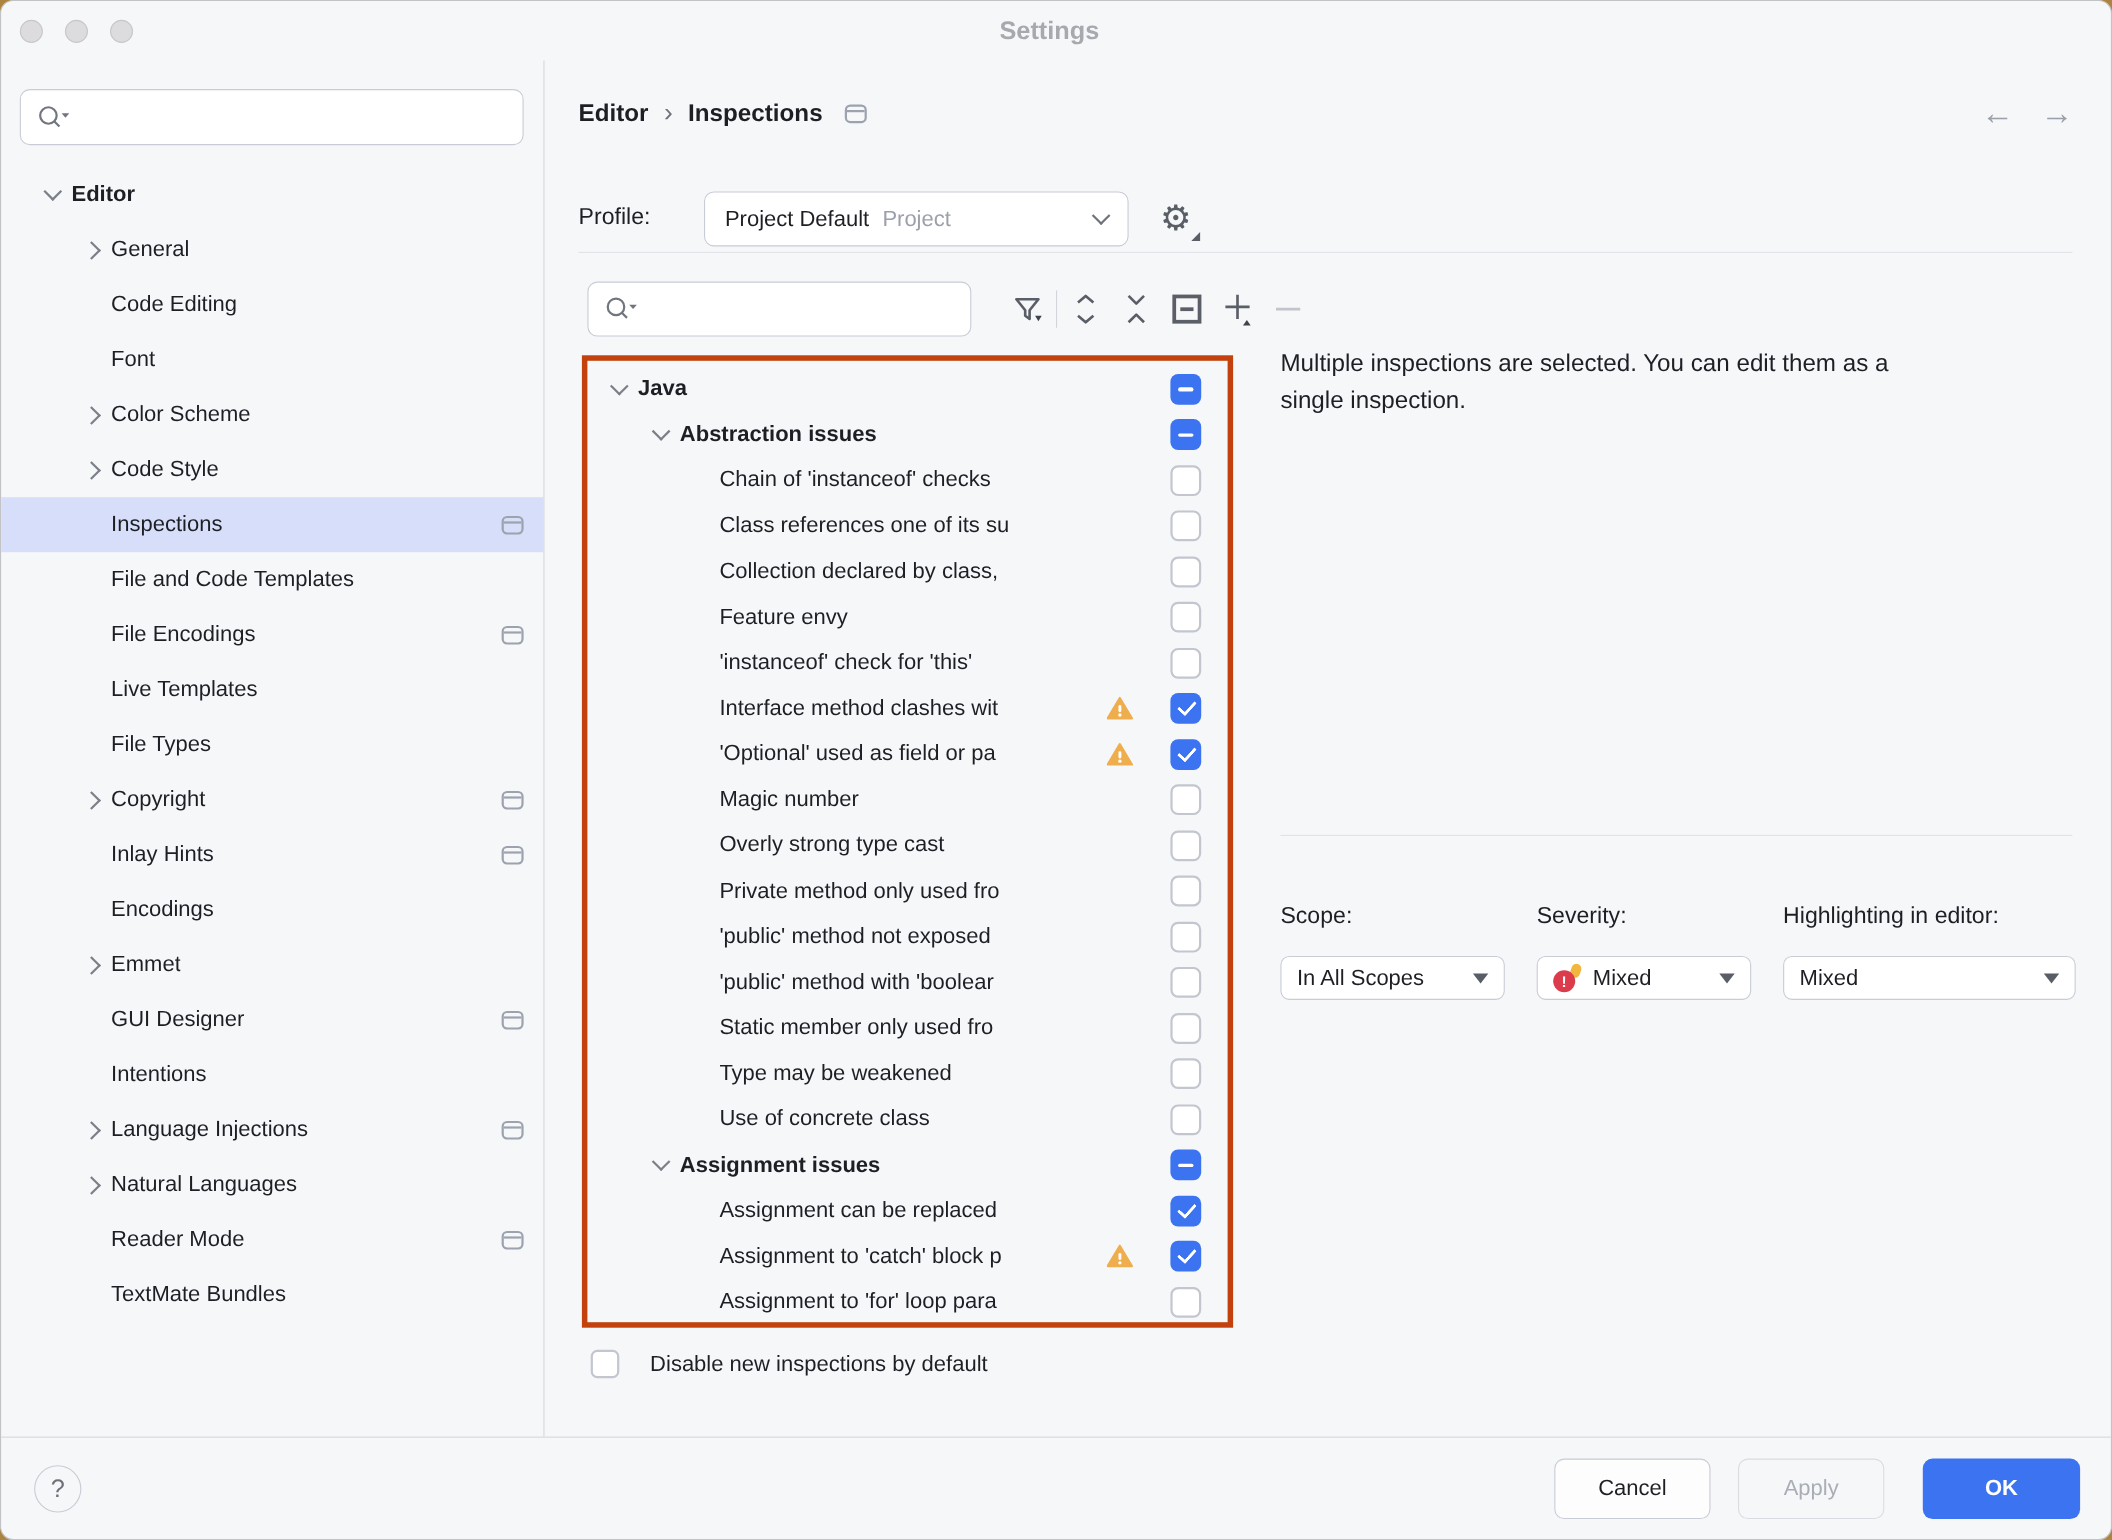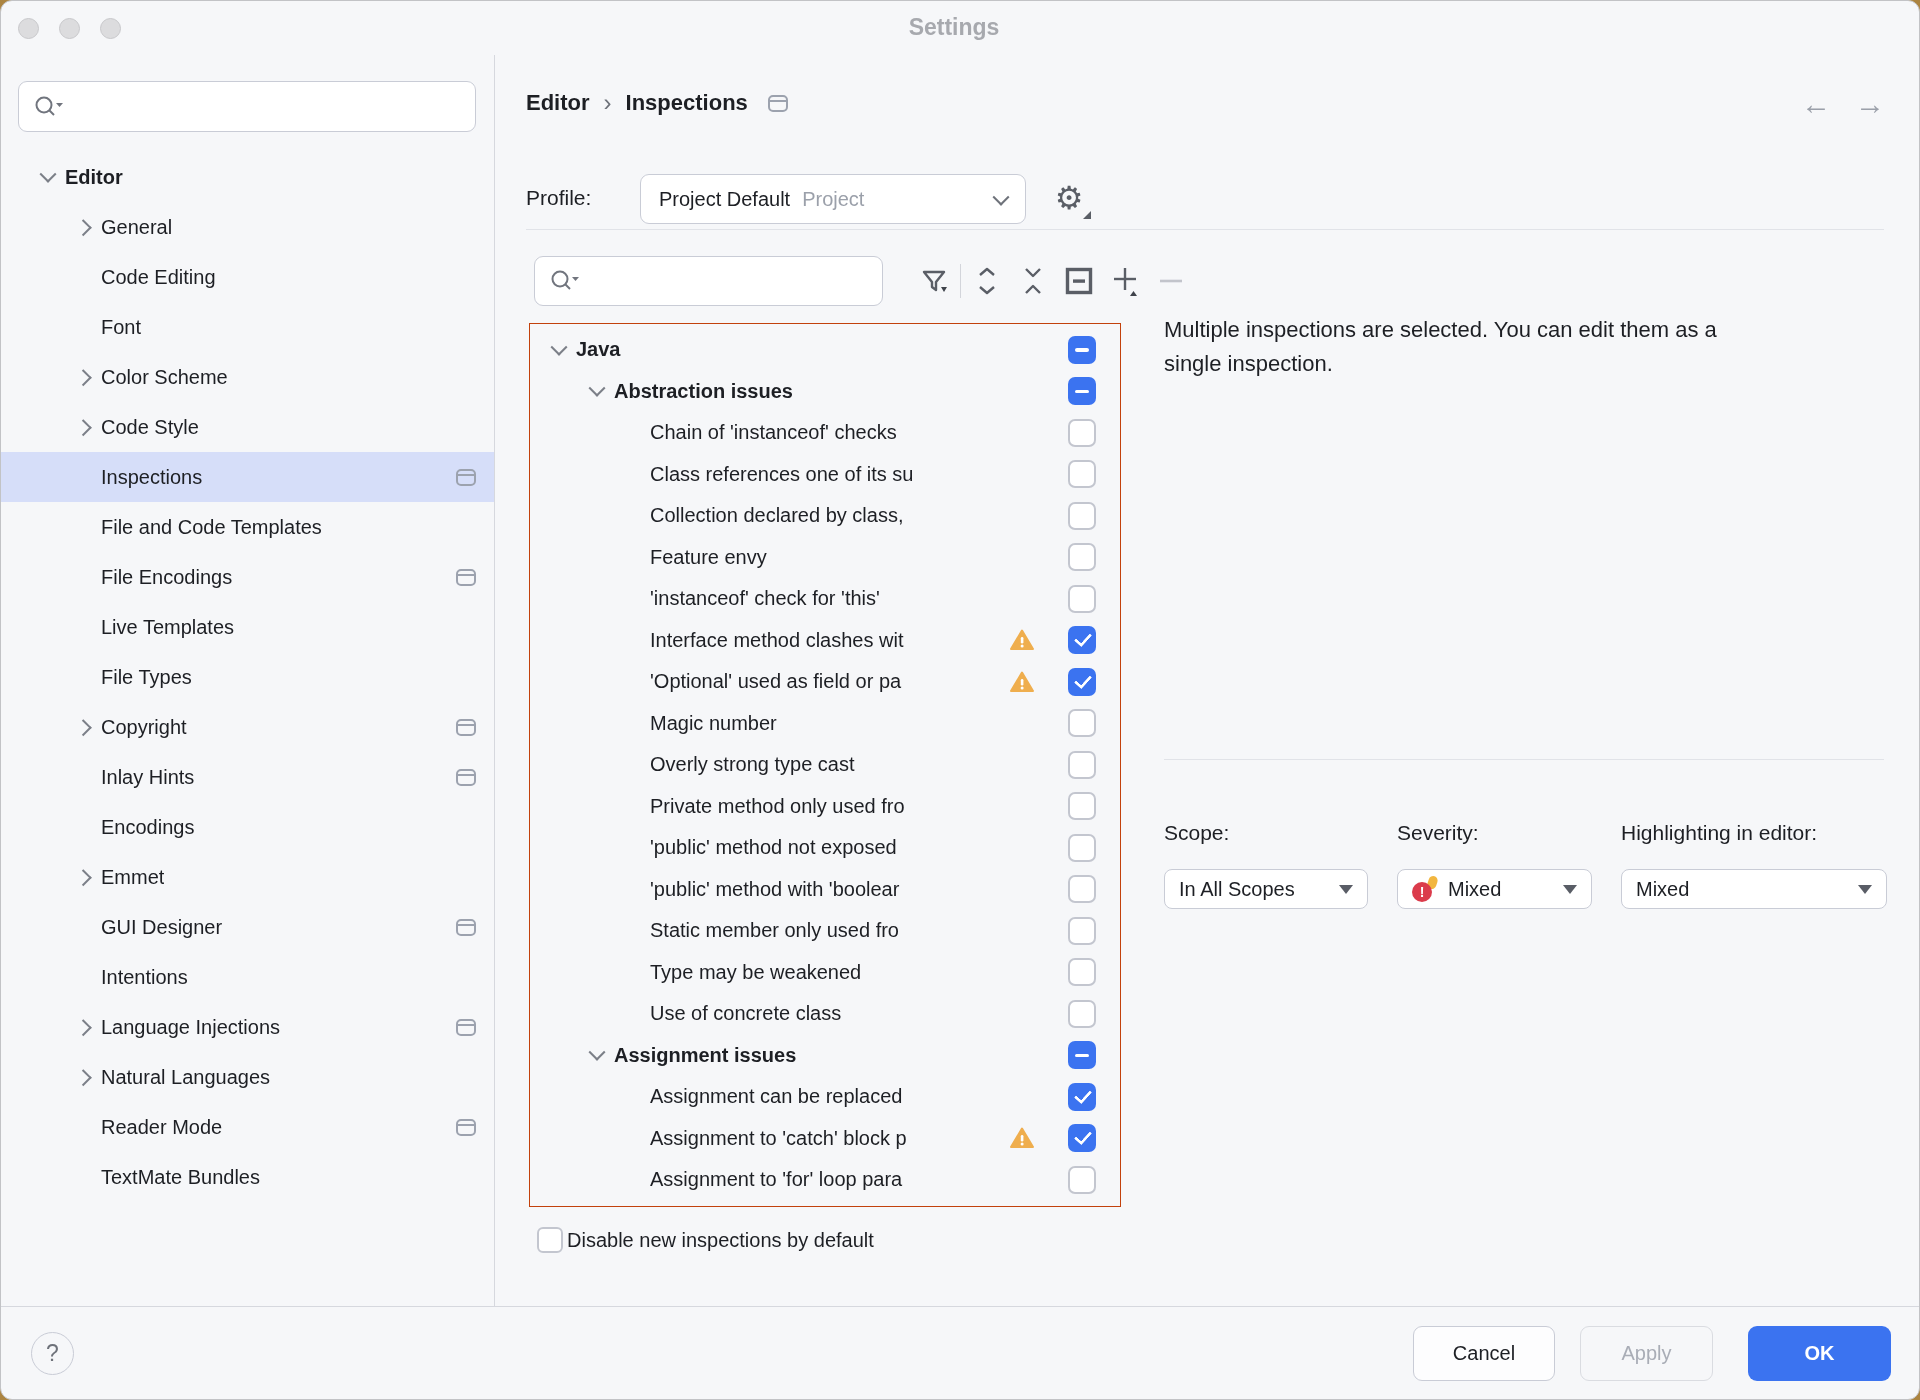--- a/index.html
+++ b/index.html
@@ -48,40 +48,40 @@
   .gear-wrap{position:absolute;left:1048px;top:178px;width:40px;height:40px;color:#5a5e66;font-size:32px;line-height:38px;text-align:center;}
   .corner-tri{position:absolute;right:-2px;bottom:0px;width:0;height:0;border-left:8px solid transparent;border-bottom:8px solid #5a5e66;}
   .hsep{position:absolute;height:1px;background:#e1e3e8;}
   
   .main-search{position:absolute;left:533px;top:255px;width:349px;height:50px;background:#fff;border:1px solid #c9ccd6;
                border-radius:9px;box-sizing:border-box;display:flex;align-items:center;padding-left:14px;}
   .tb-icons{position:absolute;top:262px;left:910px;height:36px;display:flex;align-items:center;}
   .tb-btn{width:46px;height:36px;display:flex;align-items:center;justify-content:center;position:relative;}
   .tb-sep{width:1px;height:34px;background:#d3d5db;margin:0 3px;}
   
-  .tree{position:absolute;left:528px;top:322px;width:592px;height:884px;border:1px solid #c2410c;box-sizing:border-box;
+  .tree{position:absolute;left:528px;top:322px;width:592px;height:884px;border:5px solid #c2410c;box-sizing:border-box;
         padding-top:5px;overflow:hidden;}
   .tree-row{height:41.5px;display:flex;align-items:center;box-sizing:border-box;}
   .tree-row.lvl0{padding-left:12px;}
   .tree-row.lvl1{padding-left:50px;}
   .tree-row.lvl2{padding-left:120px;}
   .tree-row .chevbox{width:34px;flex:0 0 34px;display:flex;align-items:center;justify-content:center;}
   .tree-label{white-space:nowrap;overflow:hidden;flex:1 1 auto;min-width:0;}
   .tree-row.bold .tree-label{font-weight:bold;}
   .warn{flex:0 0 24px;margin-right:34px;}
   
   .cb{flex:0 0 28px;width:28px;height:28px;border-radius:7px;box-sizing:border-box;margin-right:24px;position:relative;}
   .cb.unchecked{background:#fff;border:2px solid #c3c6cf;}
   .cb.checked{background:#3b73f0;}
   .cb.checked::after{content:"";position:absolute;left:10px;top:4px;width:7px;height:13px;
                      border-right:3px solid #fff;border-bottom:3px solid #fff;transform:rotate(42deg);border-radius:1px;}
   .cb.mixed{background:#3b73f0;}
   .cb.mixed::after{content:"";position:absolute;left:7px;top:12.5px;width:14px;height:3.5px;background:#fff;border-radius:2px;}
   
-  .disable-row{position:absolute;left:536px;top:1226px;display:flex;align-items:center;gap:4px;}
+  .disable-row{position:absolute;left:536px;top:1226px;display:flex;align-items:center;gap:28px;}
   .cb-sm{width:26px;height:26px;border-radius:6px;background:#fff;border:2px solid #c3c6cf;box-sizing:border-box;}
   
   .detail-msg{position:absolute;left:1163px;top:312px;width:720px;font-size:22px;line-height:34px;}
   .fieldgrp{position:absolute;top:820px;}
   .fieldgrp .flabel{font-size:21px;margin-bottom:24px;}
   .combo{height:40px;background:#fff;border:1px solid #c9ccd6;border-radius:8px;box-sizing:border-box;
          display:flex;align-items:center;padding:0 14px;font-size:20px;}
   .tri{width:0;height:0;border-left:7px solid transparent;border-right:7px solid transparent;border-top:9px solid #595d66;margin-left:auto;}
   .sev-icon{position:relative;width:26px;height:26px;margin-right:10px;flex:0 0 26px;}
   .sev-icon .err{position:absolute;left:0;bottom:0;width:20px;height:20px;border-radius:50%;background:#db3b4b;

